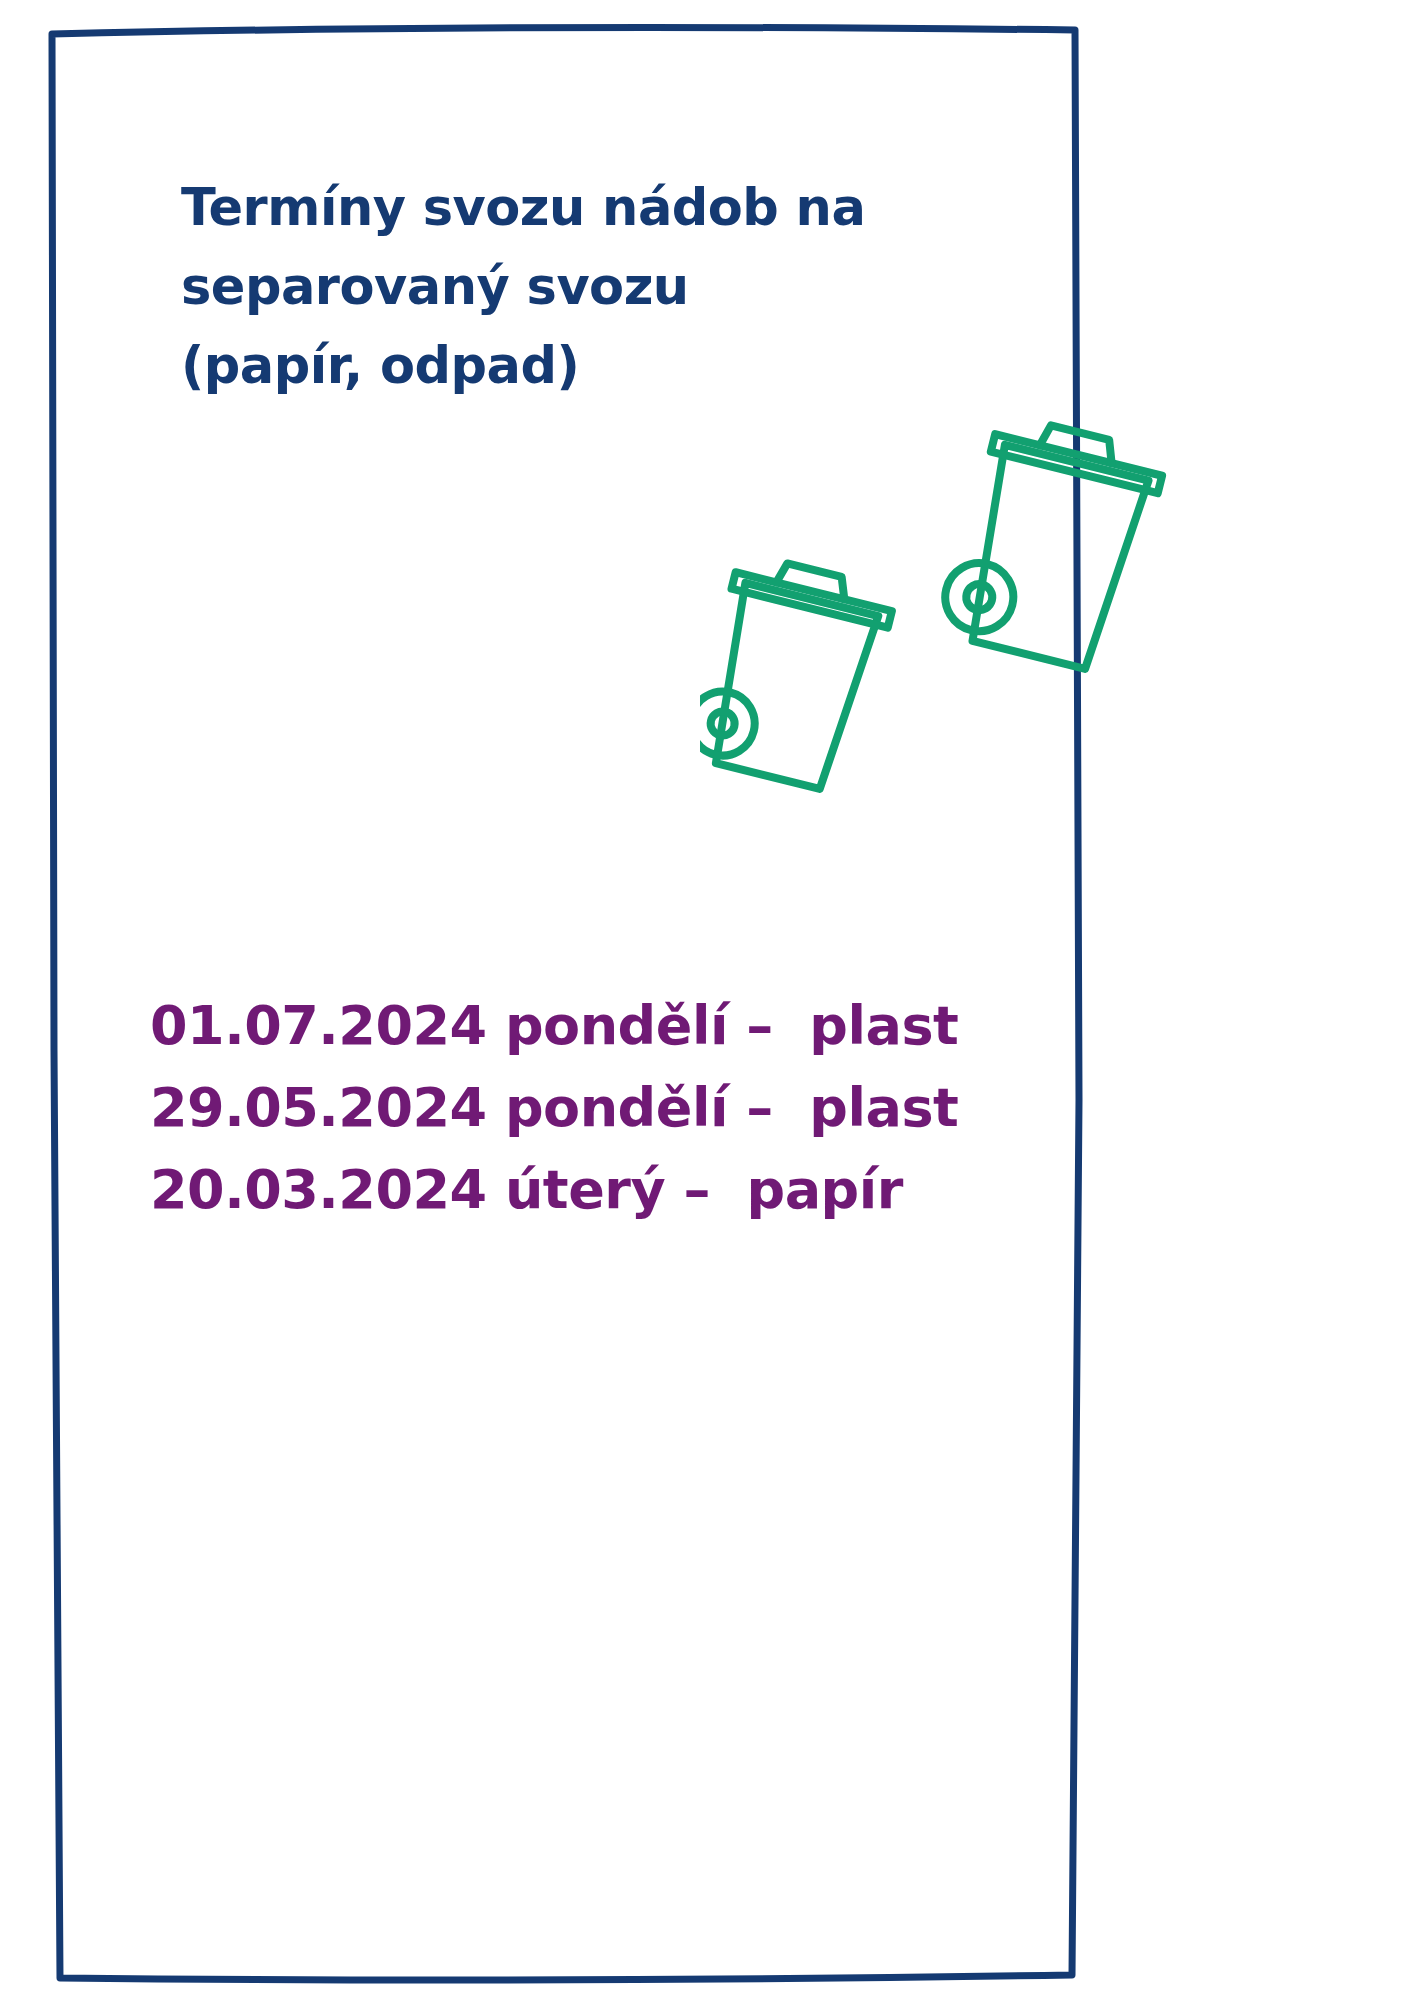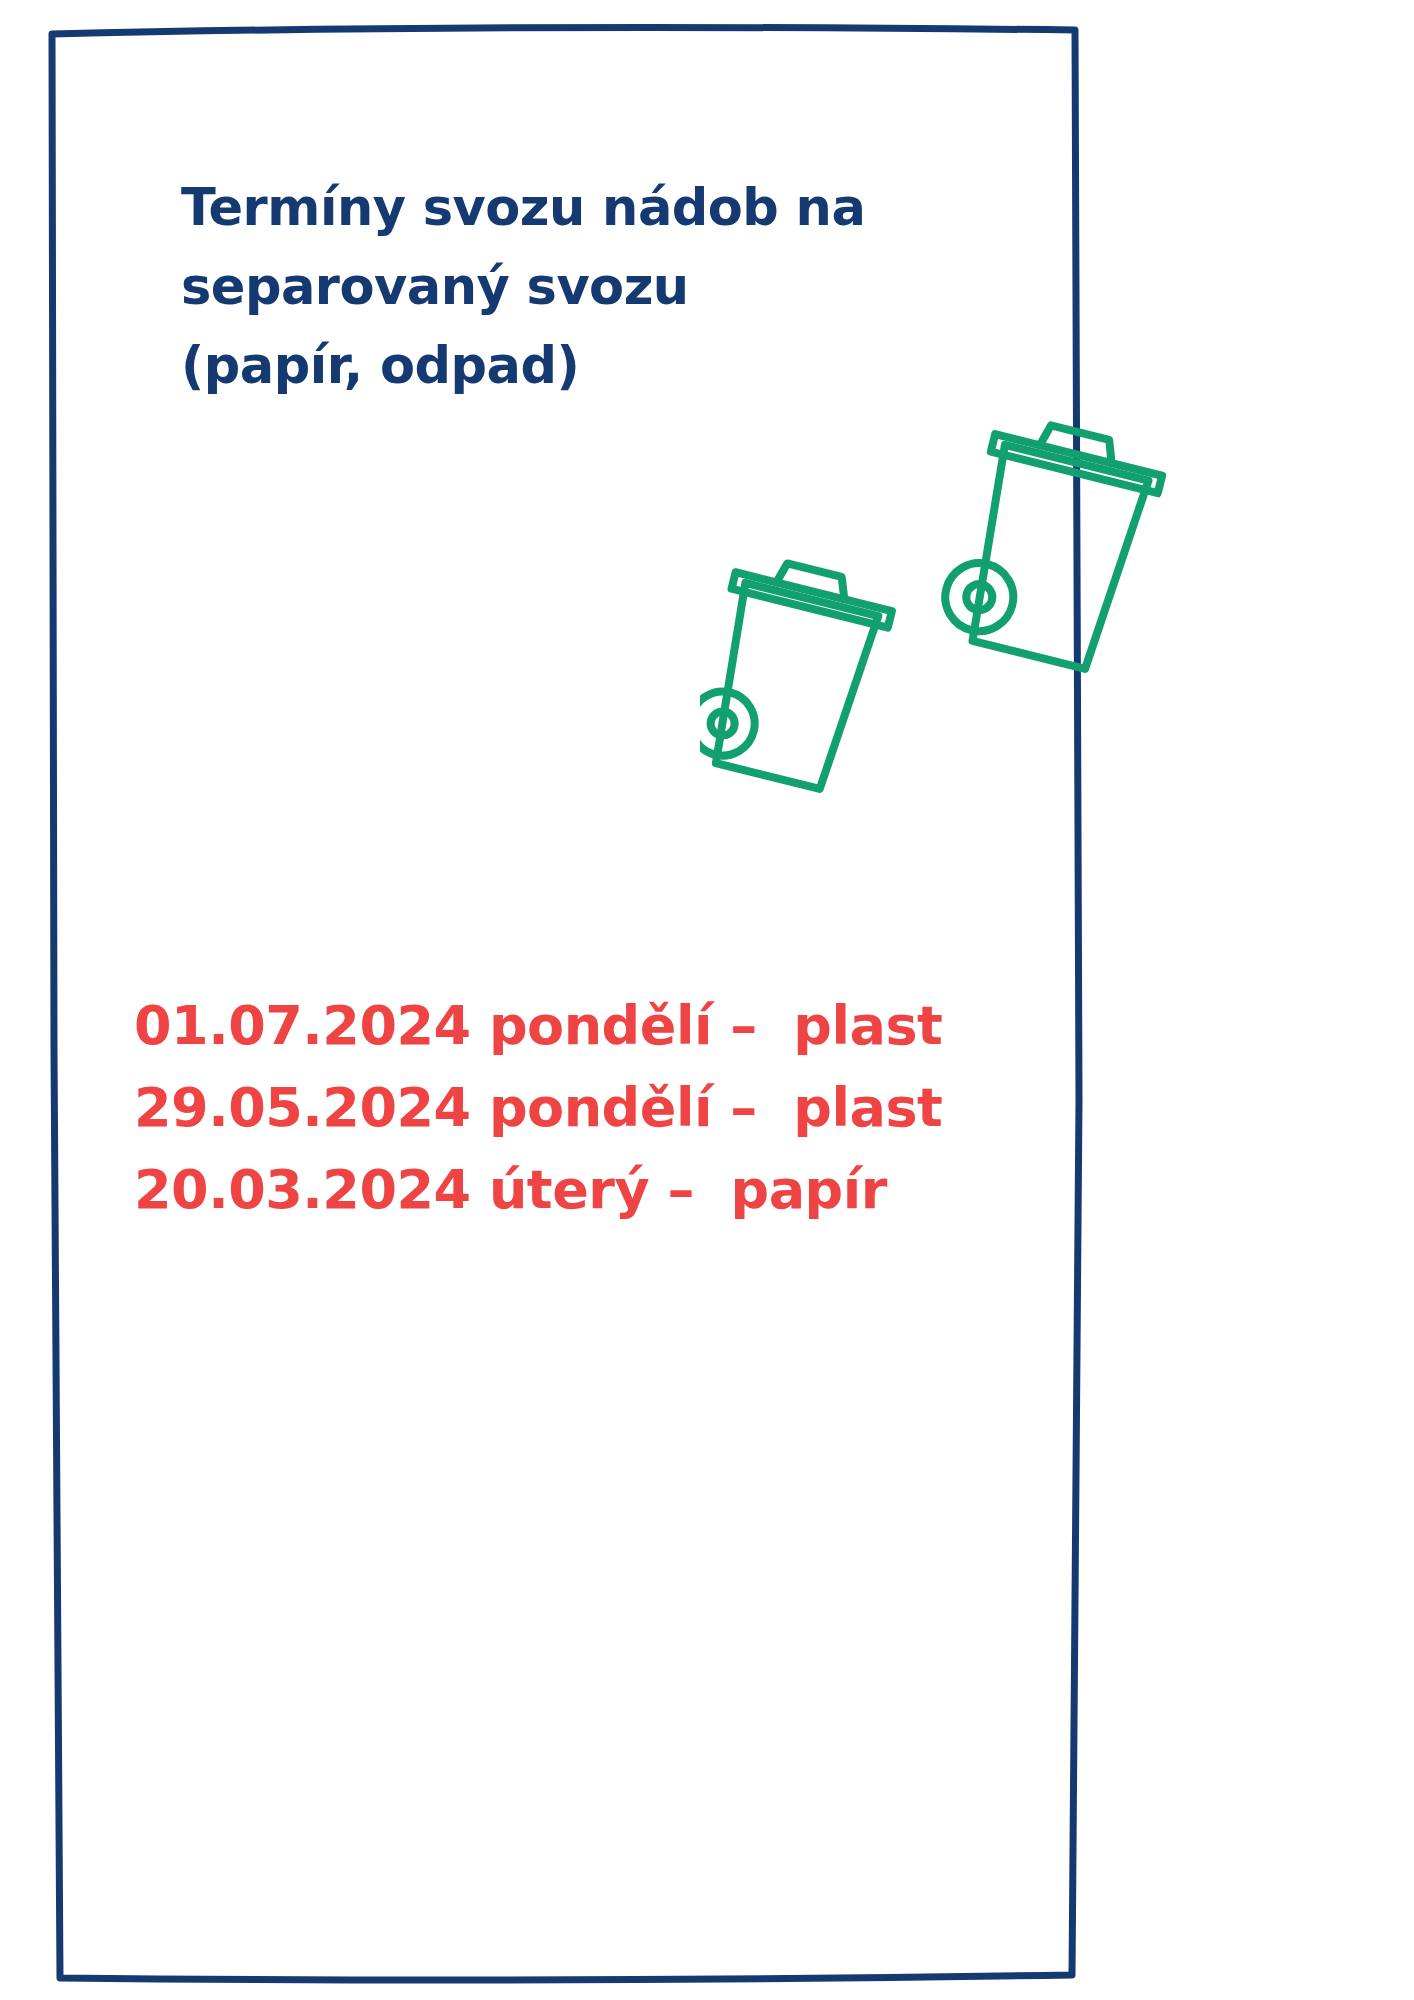--- a/index.html
+++ b/index.html
@@ -55,24 +55,24 @@
   .bins {
     position: absolute;
     left: 700px;
     top: 380px;
     width: 560px;
     height: 470px;
   }
 
   .dates {
     position: absolute;
-    left: 134px;
+    left: 150px;
     top: 985px;
     width: 1150px;
-    color: #ef4444;
+    color: #701a75;
     font-family: "DejaVu Sans", sans-serif;
     font-weight: bold;
     font-size: 54px;
     line-height: 1.52;
     letter-spacing: -0.5px;
   }
   .date-row {
     display: block;
     white-space: pre;
   }

